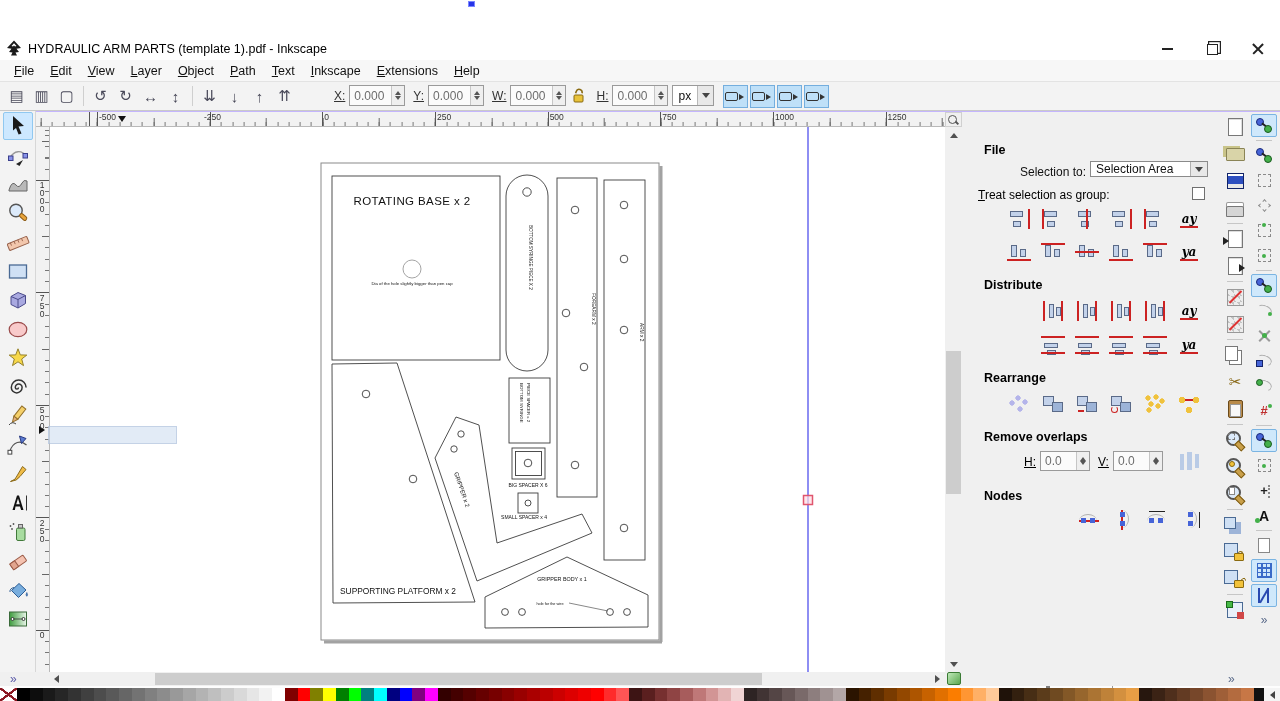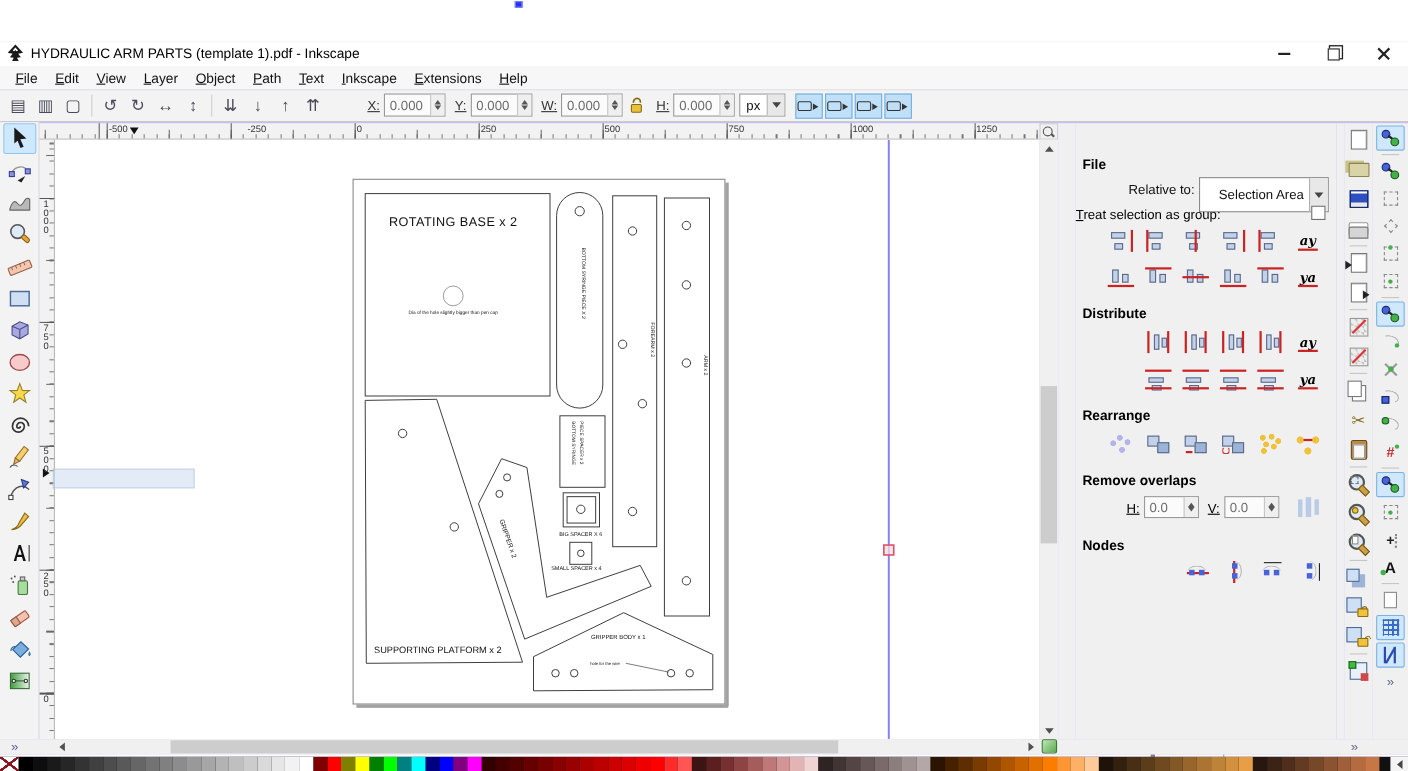--- a/index.html
+++ b/index.html
@@ -126,21 +126,21 @@
   #ph-icon::after{content:"";position:absolute;left:0;top:0;bottom:0;width:1.6px;background:#888}
   #panel-title{font-size:12.5px;color:#000;white-space:nowrap}
   .ph-btn{width:15px;height:14px;border:1px solid #9a9a9a;background:#f6f6f6;margin-left:3px;position:relative;flex:none}
   #ph-dock::before{content:"";position:absolute;left:4px;top:3px;border:4px solid transparent;border-right:5px solid #333;margin-left:-2px}
   #ph-close::before,#ph-close::after{content:"";position:absolute;left:2.5px;top:6px;width:8px;height:1.4px;background:#333}
   #ph-close::before{transform:rotate(45deg)}#ph-close::after{transform:rotate(-45deg)}
   .phead{position:absolute;left:6px;font-weight:bold;font-size:12.5px;color:#000}
   .plabel{display:inline-block;color:#000}
   .plabel::first-letter{text-decoration:underline}
   #rel-label{position:absolute;left:0;top:53px;width:108px;text-align:right}
-  #rel-combo{position:absolute;left:112px;top:49px;width:118px;height:32px;border:1px solid #8a8a8a;background:#fff;display:flex;align-items:center;padding-left:17px}
+  #rel-combo{position:absolute;left:112px;top:49px;width:118px;height:16px;border:1px solid #8a8a8a;background:#fff;display:flex;align-items:center;padding-left:5px}
   #rel-combo .da{position:absolute;right:0;top:0;bottom:0;width:17px;background:#e8e8e8;border-left:1px solid #b0b0b0;display:flex;align-items:center;justify-content:center}
   #grp-label{position:absolute;left:0;top:76px;width:208px;text-align:left}
   #grp-check{position:absolute;left:214px;top:75px;width:13px;height:13px;border:1px solid #707070;background:#fff}
   .prow{position:absolute;display:flex}
   .pb{width:30px;height:26px;display:flex;align-items:center;justify-content:center;margin-right:4px}
   .ik{position:relative;width:24px;height:20px;display:block}
   .ik i{display:none;position:absolute}
   .ik .b{background:#c3d2ea;border:1px solid #5a6a88}
   .ik .rl{background:#cc2222}
   .ik.h .b1{display:block;left:3px;top:2px;width:13px;height:6px}
@@ -490,21 +490,21 @@
           <path d="M6.5 12 H17.5" stroke="#333" stroke-width="0.8"></path>
           <circle cx="6.5" cy="12" r="1.5" fill="#fff" stroke="#333"></circle>
           <circle cx="17.5" cy="12" r="1.5" fill="#fff" stroke="#333"></circle>
         </svg>
       </div>
   </div>
 
   <div id="ruler-top">
       <div id="rmark-top"></div>
       <span class="rnum" style="left: 61px;">-500</span>
-      <span class="rnum" style="left: 187px;">-250</span>
+      <span class="rnum" style="left: 166px;">-250</span>
       <span class="rnum" style="left: 286.32px;">0</span>
       <span class="rnum" style="left: 398.98px;">250</span>
       <span class="rnum" style="left: 511.64px;">500</span>
       <span class="rnum" style="left: 624.3px;">750</span>
       <span class="rnum" style="left: 736.96px;">1000</span>
       <span class="rnum" style="left: 849.62px;">1250</span>
     </div>
   <div id="ruler-left">
       <div id="rmark-left"></div>
       <span class="rnumv" style="top: 53px;">1000</span>
@@ -582,21 +582,21 @@
     <div id="vs-track">
         <div id="vs-thumb"></div>
       </div>
     <div id="vs-dn"></div>
   </div>
 
   <div id="gutterL"></div>
 
   <div id="panel">
     <div class="phead" style="top:31px">File</div>
-    <div id="rel-label">Relative to:</div>
+    <div id="rel-label">Selection to:</div>
     <div id="rel-combo">
       <span>Selection Area</span>
       <span class="da"></span>
     </div>
     <div id="grp-label"><span class="plabel">Treat selection as group:</span></div>
     <div id="grp-check"></div>
     <div class="prow" id="align-row1" style="left:26px;top:94px">
         <div class="pb">
           <span class="ik h vr">
             <i class="b b1"></i>

